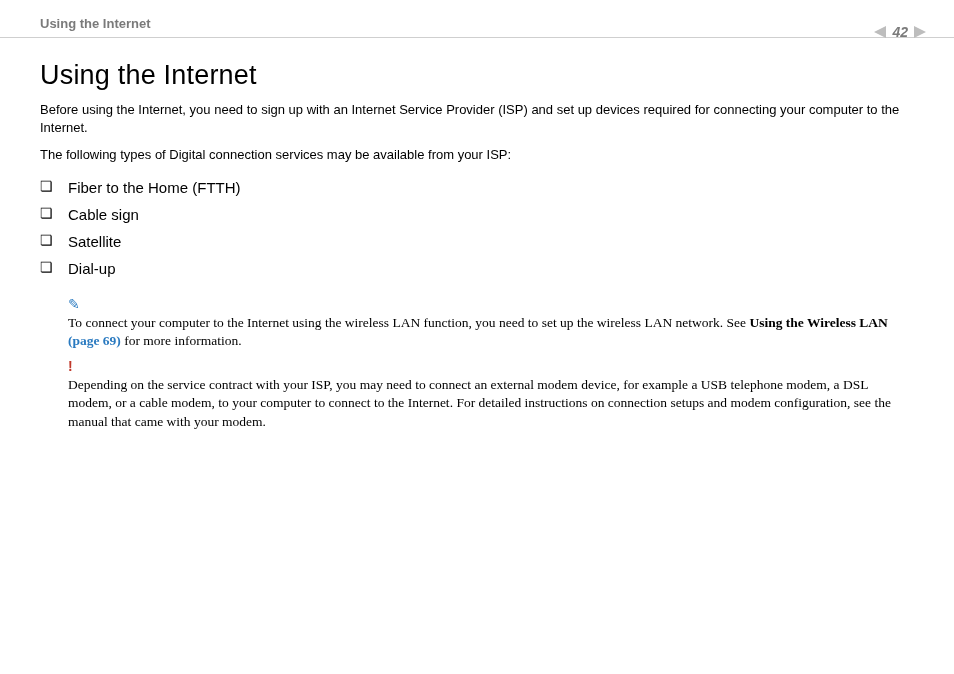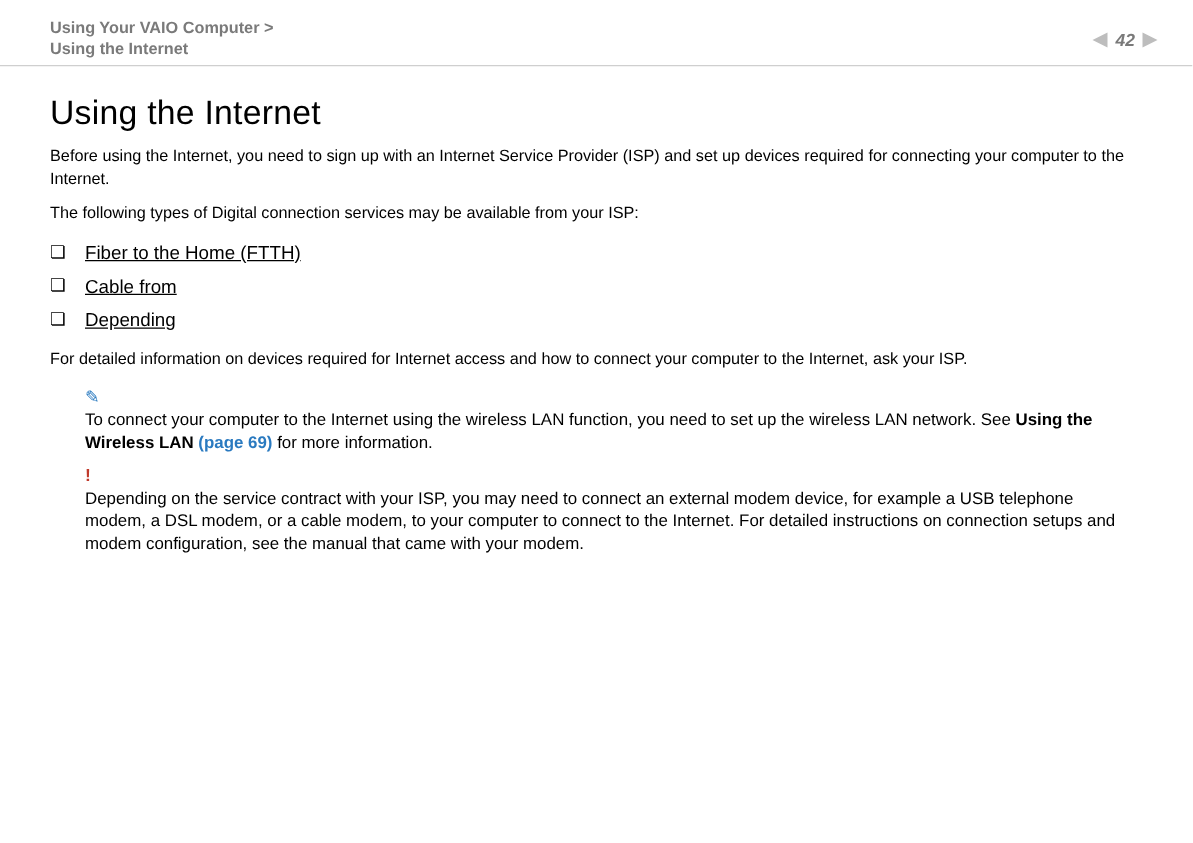--- a/index.html
+++ b/index.html
@@ -69,21 +69,20 @@
   }
   p.body {
     font-size: 13px;
     line-height: 1.35;
     margin: 0 0 10px 0;
   }
   ul.checklist {
     list-style: none;
     padding: 0;
     margin: 4px 0 8px 0;
-    text-decoration: underline;
   }
   ul.checklist li {
     font-size: 15px;
     line-height: 1.4;
     padding: 3px 0 3px 28px;
     position: relative;
   }
   ul.checklist li::before {
     content: "❏";
     position: absolute;
@@ -98,63 +97,63 @@
   .note-icon-pencil {
     color: #2a7ac0;
     font-size: 14px;
     display: block;
     margin-bottom: 2px;
   }
   .note-text {
     font-size: 13.5px;
     line-height: 1.35;
     margin: 0 16px 8px 0;
+    font-family: Liberation Serif, serif;
   }
   .note-text .link-bold {
     font-weight: bold;
     color: #2a7ac0;
   }
   .note-text .bold {
     font-weight: bold;
   }
   .note-icon-excl {
     color: #c0392b;
     font-weight: bold;
     font-size: 14px;
     display: block;
     margin-bottom: 2px;
   }
 </style>
 </head>
 <body>
 
 <div class="header">
-  <div class="breadcrumb-line1">Using Your VAIO Computer &gt;</div>
   <div class="breadcrumb-line2">Using the Internet</div>
   <div class="page-nav">
     <div class="arrow-left"></div>
     <span class="page-number">42</span>
     <div class="arrow-right"></div>
   </div>
 </div>
 
 <div class="content">
   <h1 class="title">Using the Internet</h1>
 
   <p class="body">Before using the Internet, you need to sign up with an Internet Service Provider (ISP) and set up devices required for connecting your computer to the Internet.</p>
 
   <p class="body">The following types of Digital connection services may be available from your ISP:</p>
 
   <ul class="checklist">
     <li>Fiber to the Home (FTTH)</li>
-    <li>Cable from</li>
-    <li>Depending</li>
+    <li>Cable sign</li>
+    <li>Satellite</li>
+    <li>Dial-up</li>
   </ul>
 
-  <p class="body">For detailed information on devices required for Internet access and how to connect your computer to the Internet, ask your ISP.</p>
 
   <div class="note-block">
     <span class="note-icon-pencil">✎</span>
     <p class="note-text">
       <span>To connect your computer to the Internet using the wireless LAN function, you need to set up the wireless LAN network. See </span><span class="bold">Using the Wireless LAN </span><span class="link-bold">(page 69)</span><span> for more information.</span>
     </p>
 
     <span class="note-icon-excl">!</span>
 
     <p class="note-text">Depending on the service contract with your ISP, you may need to connect an external modem device, for example a USB telephone modem, a DSL modem, or a cable modem, to your computer to connect to the Internet. For detailed instructions on connection setups and modem configuration, see the manual that came with your modem.</p>

